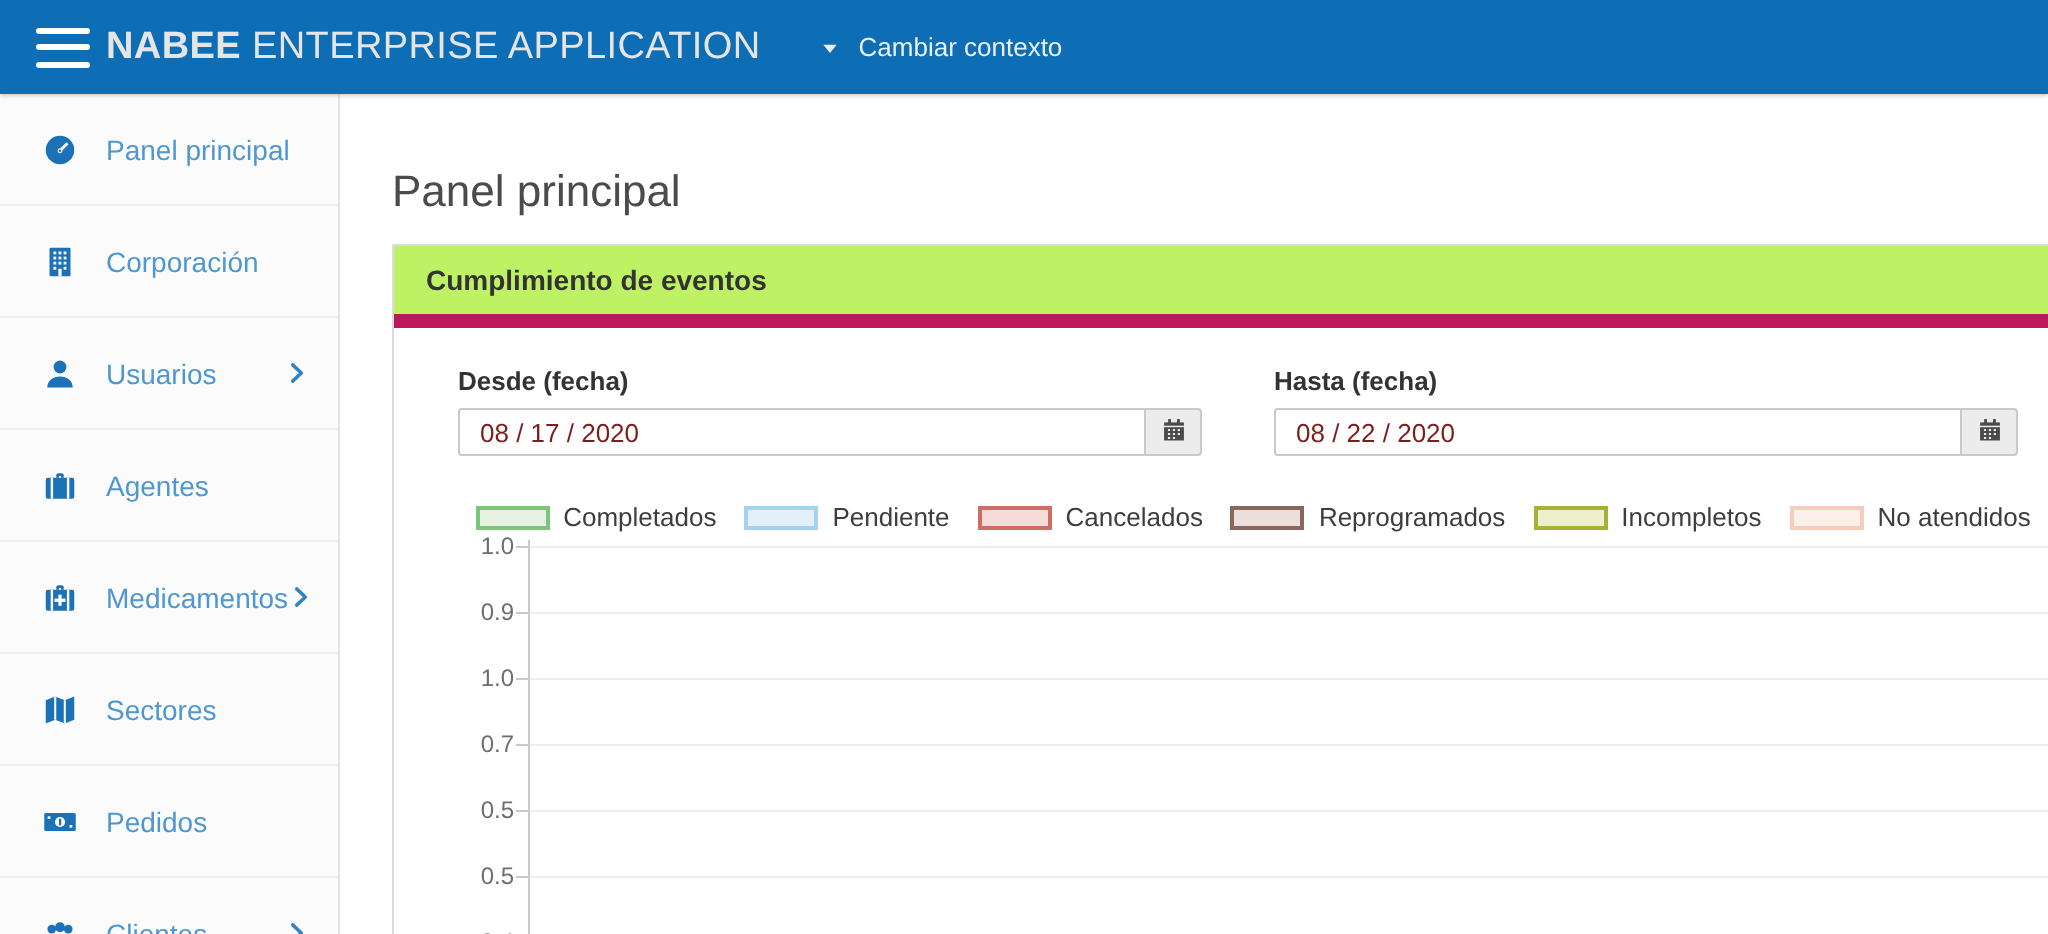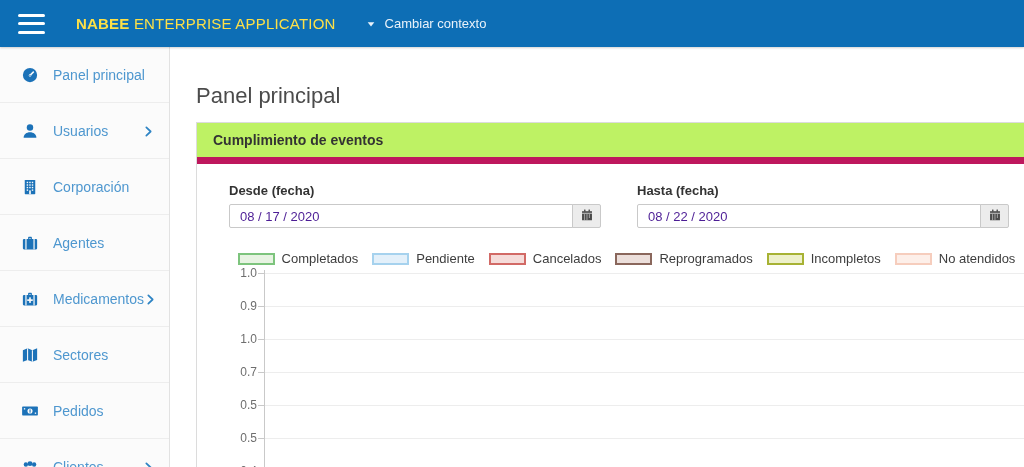--- a/index.html
+++ b/index.html
@@ -6,21 +6,21 @@
   html,body { width:1024px; height:467px; overflow:hidden; background:#fff;
     font-family:"Liberation Sans", sans-serif; }
 
   
   .navbar { position:absolute; left:0; top:0; width:1024px; height:47px;
     background:#0d6eb5; display:flex; align-items:center; z-index:30;
     box-shadow:0 1px 2px rgba(0,0,0,.18); }
   .hamburger { width:27px; height:20px; margin-left:18px; display:flex;
     flex-direction:column; justify-content:space-between; cursor:pointer; }
   .hamburger span { display:block; height:3px; background:#fff; border-radius:2px; }
-  .brand { margin-left:31px; color:#fde047; font-size:15px; letter-spacing:.2px; white-space:pre; }
+  .brand { margin-left:8px; color:#e5e5e5; font-size:19px; letter-spacing:.2px; white-space:pre; }
   .brand b { font-weight:700; }
   .context { margin-left:30px; display:flex; align-items:center; gap:9px;
     color:#e9f2fa; font-size:13px; cursor:pointer; }
   .caret { width:10px; height:10px; fill:#e9f2fa; }
 
   
   .sidebar { position:absolute; left:0; top:47px; width:170px; bottom:0;
     background:#fbfbfb; border-right:1px solid #e2e2e2; z-index:20; }
   .side-item { height:56px; display:flex; align-items:center; padding:0 14px 0 20px;
     border-bottom:1px solid #ededed; cursor:pointer; }
@@ -41,21 +41,21 @@
     padding:9px 16px; font-size:14px; font-weight:700; color:#333; }
   .card-body { padding:19px 0 0 32px; }
 
   
   .filters { display:flex; }
   .filter { width:372px; }
   .filter + .filter { margin-left:36px; }
   .filter .flabel { font-size:13px; font-weight:700; color:#333; margin-bottom:6px; }
   .igroup { display:flex; }
   .igroup input { flex:1; height:24px; border:1px solid #c9c9c9; border-radius:2px 0 0 2px;
-    padding:0 10px; font-size:13px; color:#4c1d95; font-family:"Liberation Sans",sans-serif;
+    padding:0 10px; font-size:13px; color:#7f1d1d; font-family:"Liberation Sans",sans-serif;
     background:#fff; outline:none; }
   .cal-btn { width:29px; height:24px; margin-left:-1px; background:#ececec;
     border:1px solid #c9c9c9; border-radius:0 2px 2px 0; display:flex; align-items:center;
     justify-content:center; cursor:pointer; color:#4a4a4a; }
   .cal-btn svg { width:14px; height:14px; fill:currentColor; }
 
   
   .legend { margin-top:23px; display:flex; justify-content:center; align-items:center;
     flex-wrap:nowrap; }
   .legend-item { display:flex; align-items:center; margin:0 7px; cursor:pointer;text-align:right; }
@@ -100,50 +100,50 @@
             </g>
             <circle cx="12" cy="12.5" r="1.6" fill="#fbfbfb"></circle>
             <circle cx="12" cy="12.5" r="0.8"></circle>
           </svg>
         </span>
         <span class="lbl">Panel principal</span>
       </div>
       <div class="side-item">
         <span class="ic">
           <svg viewBox="0 0 24 24">
-            <circle cx="12" cy="7.3" r="4.3"></circle>
-            <path d="M3.5 21c0-4.6 3.8-7.4 8.5-7.4s8.5 2.8 8.5 7.4z"></path>
-          </svg>
-        </span>
-        <span class="lbl">Usuarios</span>
-        <span class="chev"><svg viewBox="0 0 24 24" fill="none" stroke="currentColor" stroke-width="3.2" stroke-linecap="round" stroke-linejoin="round">
-            <path d="M8 4.5l8 7.5-8 7.5"></path>
-          </svg></span>
-      </div>
-      <div class="side-item">
-        <span class="ic">
-          <svg viewBox="0 0 24 24">
             <rect x="5" y="2.5" width="14" height="19" rx="0.8"></rect>
             <g fill="#fbfbfb">
               <rect x="7.6" y="5" width="1.9" height="1.9"></rect>
               <rect x="11" y="5" width="1.9" height="1.9"></rect>
               <rect x="14.4" y="5" width="1.9" height="1.9"></rect>
               <rect x="7.6" y="8.4" width="1.9" height="1.9"></rect>
               <rect x="11" y="8.4" width="1.9" height="1.9"></rect>
               <rect x="14.4" y="8.4" width="1.9" height="1.9"></rect>
               <rect x="7.6" y="11.8" width="1.9" height="1.9"></rect>
               <rect x="11" y="11.8" width="1.9" height="1.9"></rect>
               <rect x="14.4" y="11.8" width="1.9" height="1.9"></rect>
               <rect x="7.6" y="15.2" width="1.9" height="1.9"></rect>
               <rect x="14.4" y="15.2" width="1.9" height="1.9"></rect>
               <rect x="10.9" y="16.5" width="2.2" height="5"></rect>
             </g>
           </svg>
         </span>
         <span class="lbl">Corporación</span>
+      </div>
+      <div class="side-item">
+        <span class="ic">
+          <svg viewBox="0 0 24 24">
+            <circle cx="12" cy="7.3" r="4.3"></circle>
+            <path d="M3.5 21c0-4.6 3.8-7.4 8.5-7.4s8.5 2.8 8.5 7.4z"></path>
+          </svg>
+        </span>
+        <span class="lbl">Usuarios</span>
+        <span class="chev"><svg viewBox="0 0 24 24" fill="none" stroke="currentColor" stroke-width="3.2" stroke-linecap="round" stroke-linejoin="round">
+            <path d="M8 4.5l8 7.5-8 7.5"></path>
+          </svg></span>
       </div>
       <div class="side-item">
         <span class="ic">
           <svg viewBox="0 0 24 24">
             <path d="M9.5 6.5V4.8c0-.7.6-1.3 1.3-1.3h2.4c.7 0 1.3.6 1.3 1.3v1.7h-1.8V5.3h-1.4v1.2z"></path>
             <rect x="2.5" y="6.5" width="19" height="14" rx="1.5"></rect>
             <rect x="5.8" y="6.5" width="1.6" height="14" fill="#fbfbfb"></rect>
             <rect x="16.6" y="6.5" width="1.6" height="14" fill="#fbfbfb"></rect>
           </svg>
         </span>

